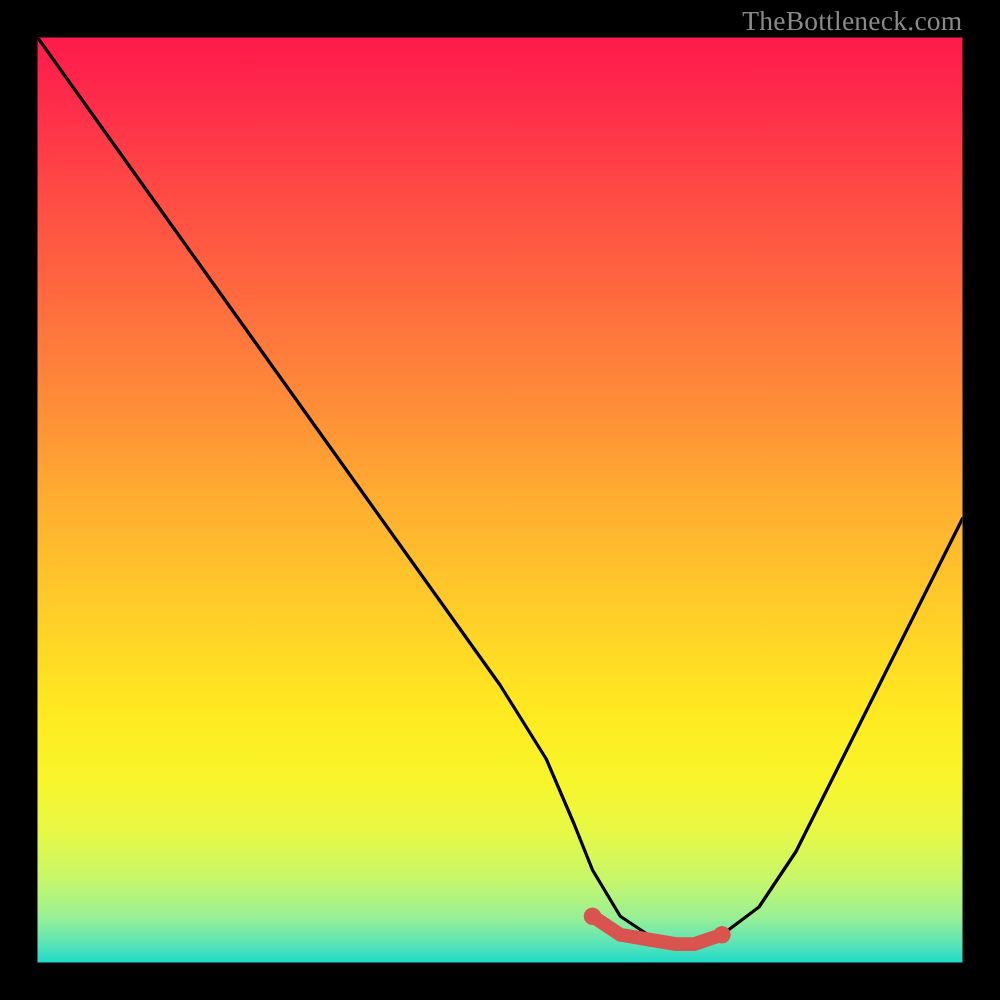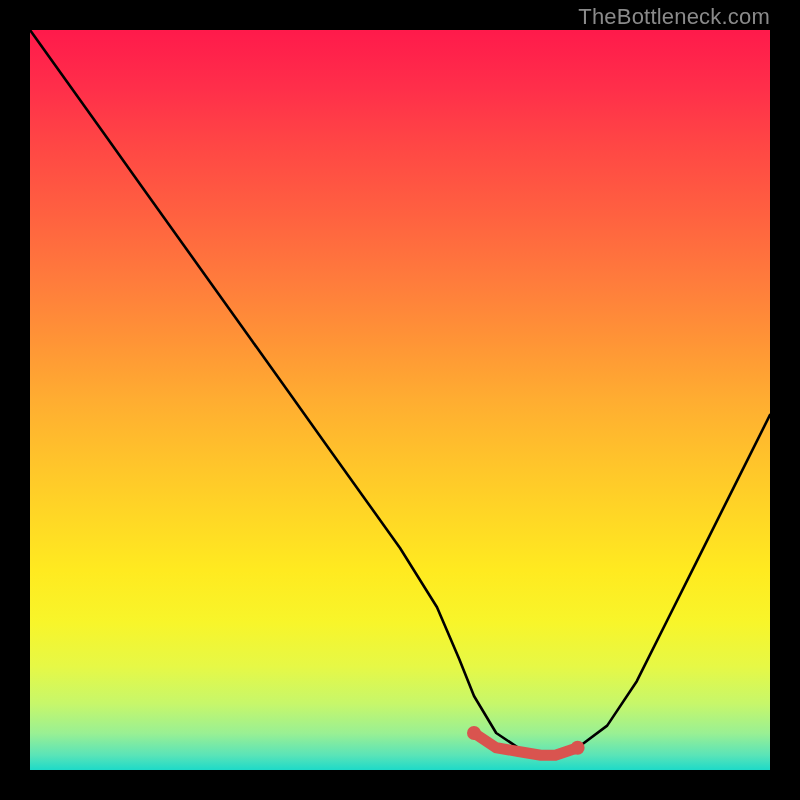--- a/index.html
+++ b/index.html
@@ -32,21 +32,21 @@
       #c7f76a 91%,
       #9af093 95%,
       #5ae4b8 98%,
       #1edac8 100%
     );
   }
   .watermark {
     position: absolute;
     top: 4px;
     right: 30px;
-    font-family: Liberation Sans, sans-serif;
+    font-family: Liberation Serif, serif;
     font-size: 22px;
     color: #8a8a8a;
     letter-spacing: 0.2px;
   }
   svg.curve {
     position: absolute;
     left: 0; top: 0;
     width: 740px; height: 740px;
   }
 </style>

